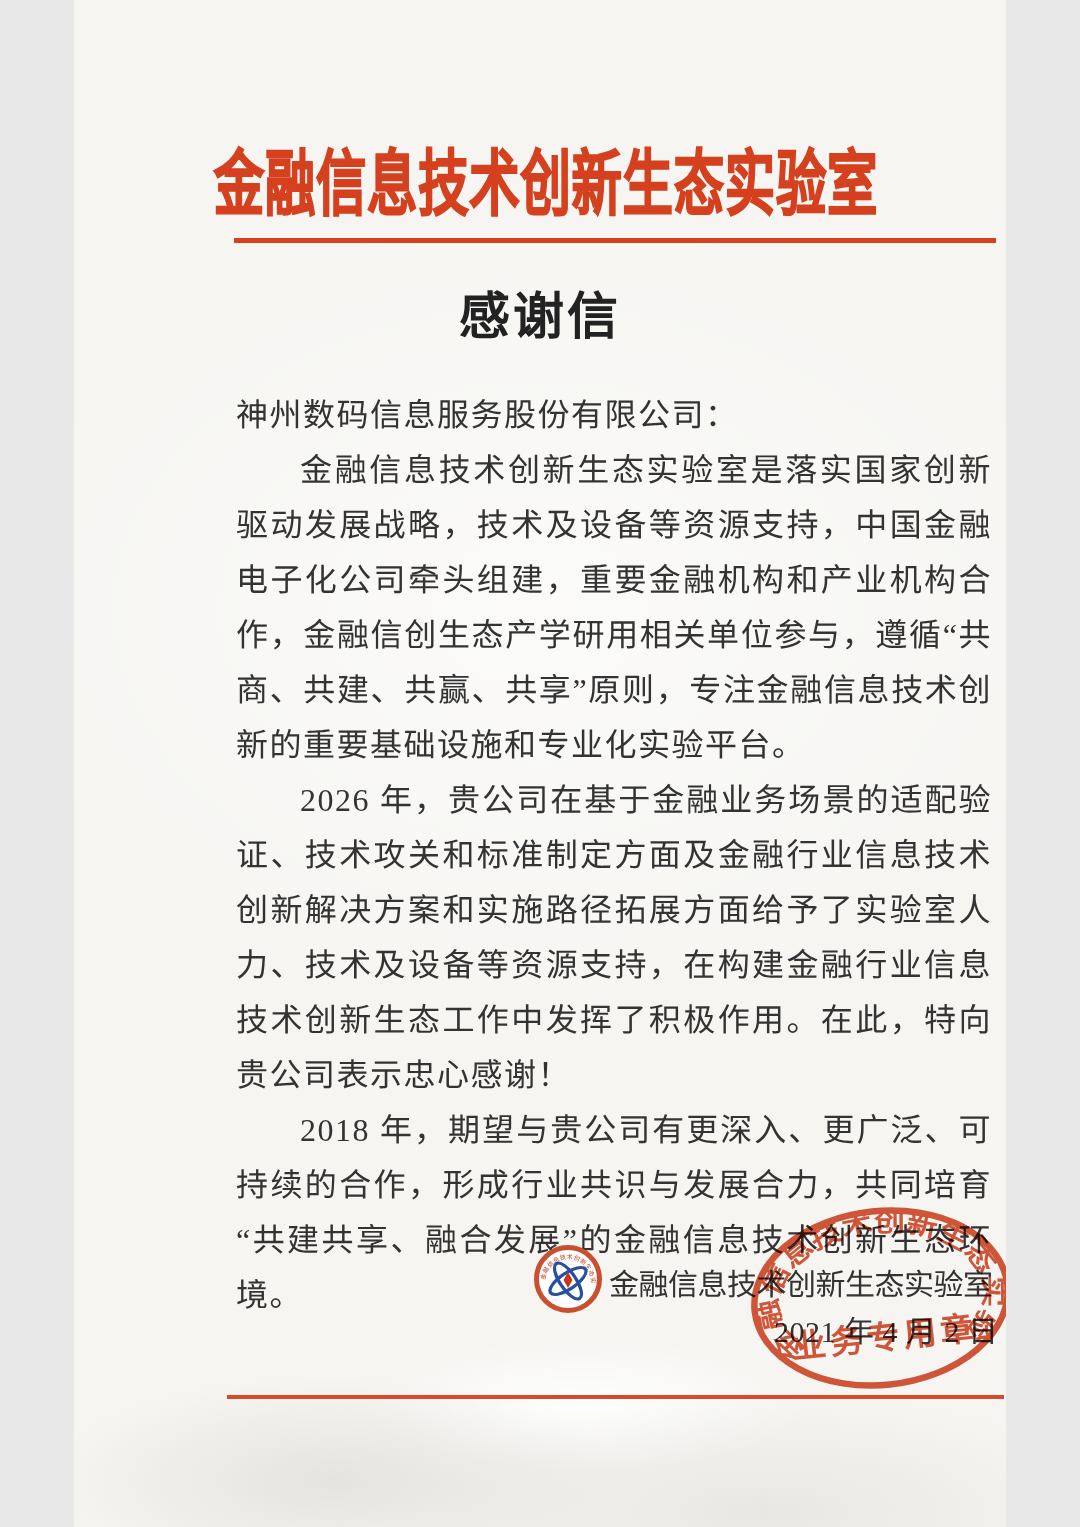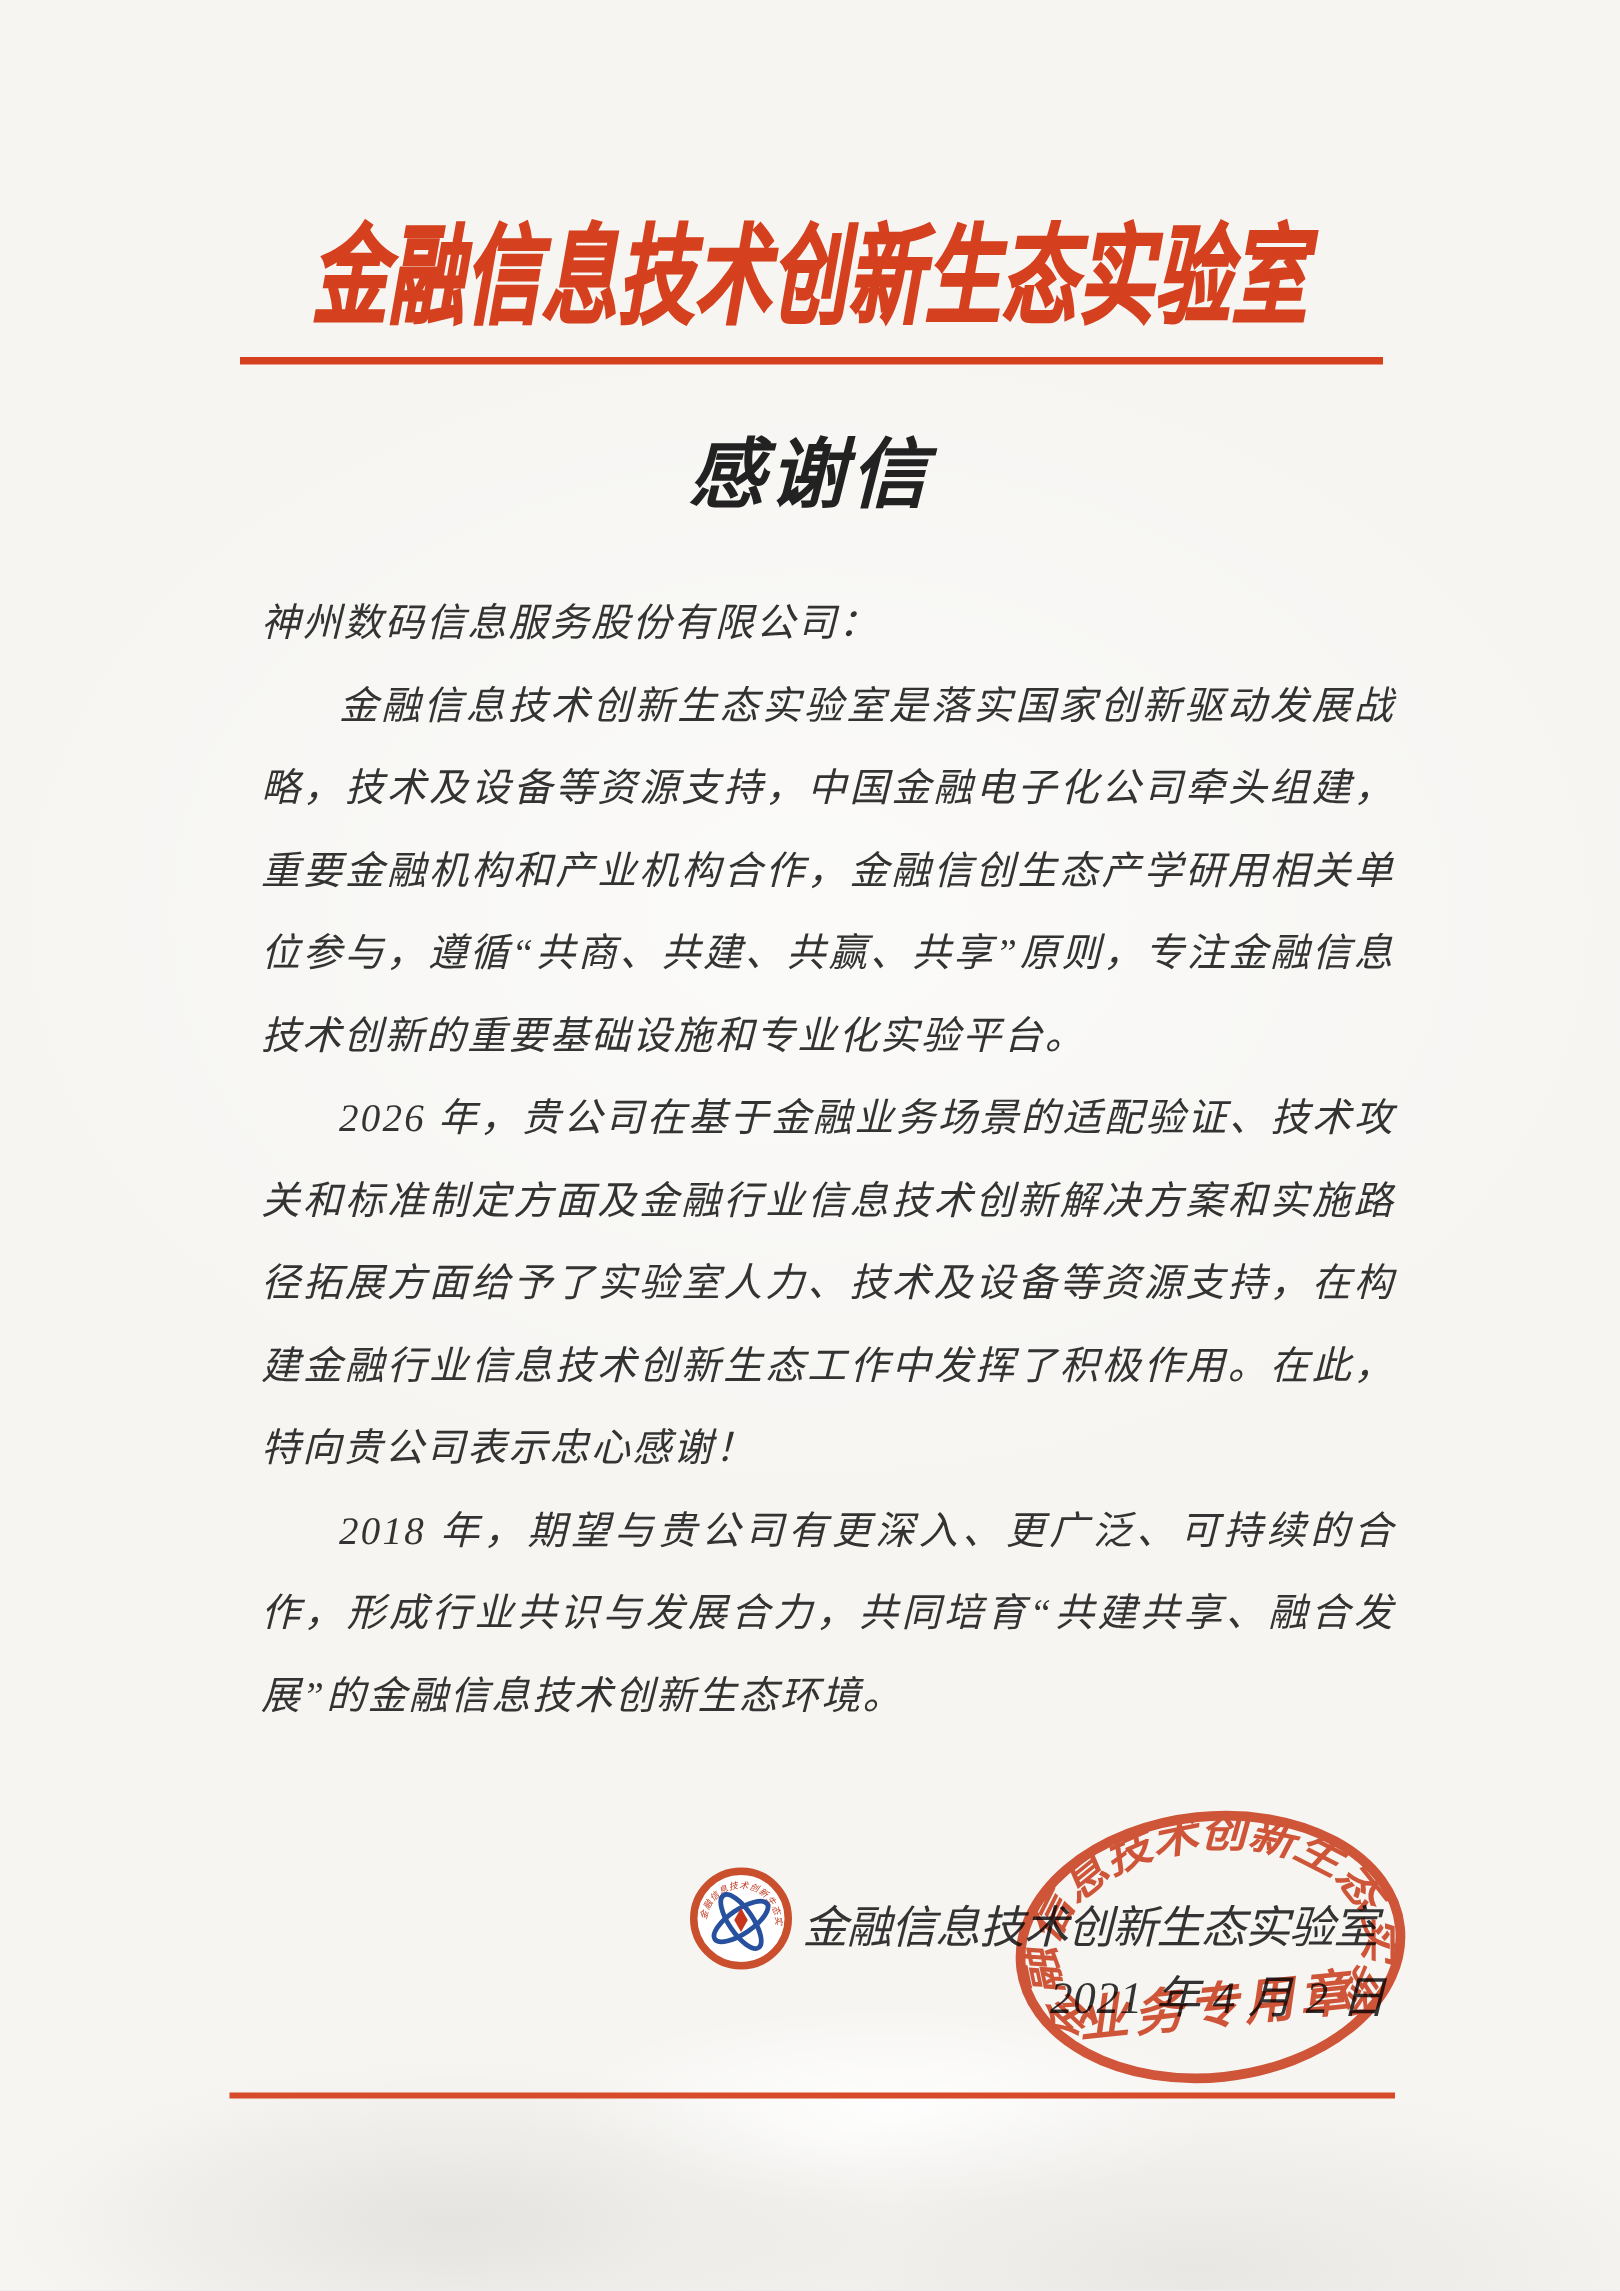--- a/index.html
+++ b/index.html
@@ -1,29 +1,28 @@
 <!DOCTYPE html>
 <html lang="zh-CN" style="--header-red: #d5401f; --stamp-red: #d4492b; --logo-blue: #27509e;"><head>
 <meta charset="utf-8">
 <style>
   html,body{margin:0;padding:0;background:#e8e8e8;}
   .page{
     position:relative;
-    width:1080px;height:1527px;
+    width:932px;height:1527px;
     margin:0 auto;
     overflow:hidden;
     font-family:"Liberation Serif","DejaVu Serif",serif;
     background:
       radial-gradient(420px 150px at 28% 97%, rgba(198,198,194,.38), transparent 70%),
       radial-gradient(520px 170px at 74% 99%, rgba(202,202,198,.32), transparent 70%),
       radial-gradient(300px 90px at 55% 92%, rgba(255,255,255,.9), transparent 75%),
       radial-gradient(700px 500px at 50% 40%, rgba(255,255,255,.55), transparent 85%),
       #f6f5f2;
     color:#2f2f2f;
-    font-style:italic;
   }
   
   .letterhead-title{
     position:absolute;left:0;right:0;top:142px;
     text-align:center;
     font-size:72px;line-height:86px;
     font-weight:900;
     color:var(--header-red,#d5401f);
     -webkit-text-stroke:1.6px var(--header-red,#d5401f);
     transform:scaleX(.70);
@@ -40,23 +39,23 @@
     position:absolute;left:0;right:0;top:294px;
     text-align:center;
     font-family:"Liberation Sans","DejaVu Sans",sans-serif;
     font-weight:700;
     font-size:51px;line-height:46px;
     letter-spacing:3px;
     color:#222;
   }
   
   .letter-body{
-    position:absolute;left:174px;top:388px;
+    position:absolute;left:162px;top:388px;
     width:756px;
-    font-size:26px;
+    font-size:32px;
     line-height:55px;
     letter-spacing:1.5px;
     text-align:justify;
     color:#333;
   }
   .letter-body p{margin:0;}
   .letter-body p.para{text-indent:2em;}
   
   .sig-logo{position:absolute;left:457px;top:1242px;}
   .sig-org{

